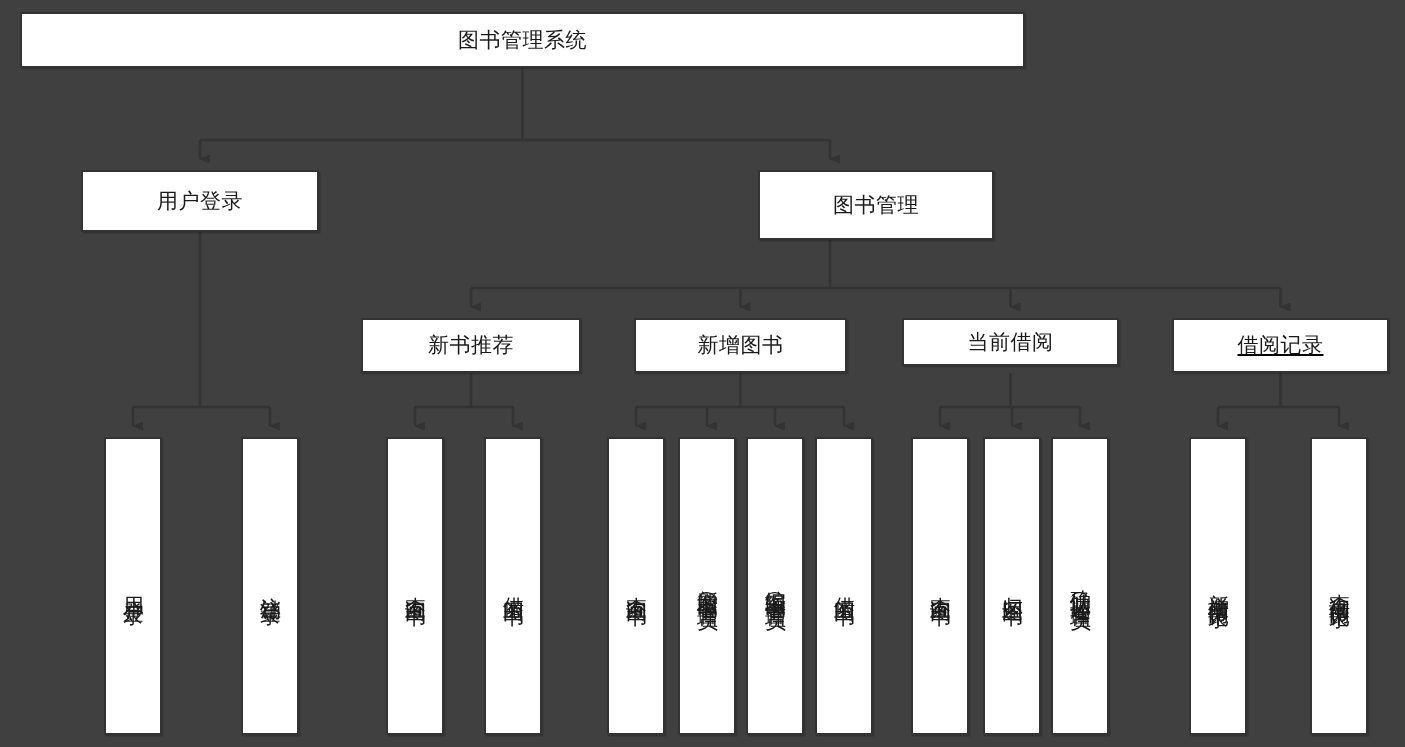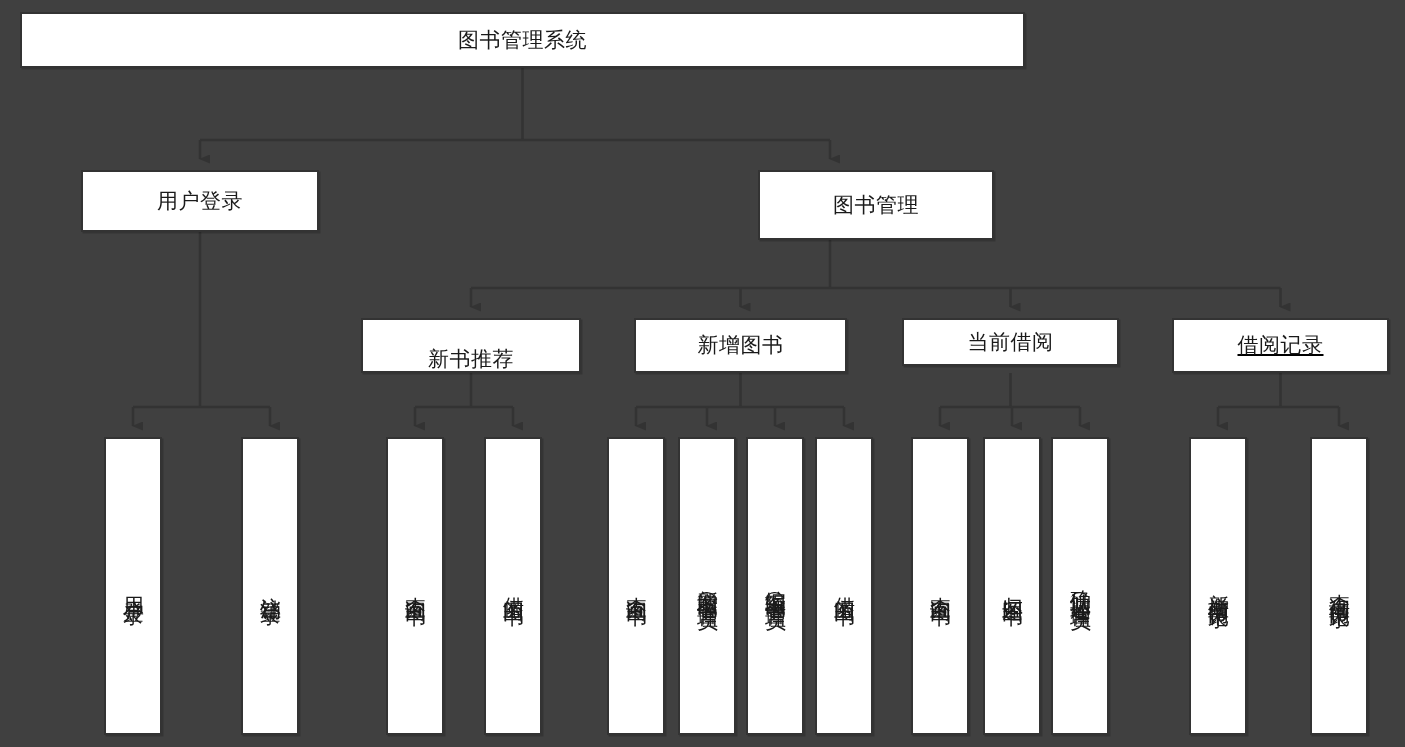--- a/index.html
+++ b/index.html
@@ -116,21 +116,21 @@
   <div id="node-layer">
       <div class="node horiz" style="left: 20px; top: 12px; width: 1005px; height: 56px;">
         <span class="label">图书管理系统</span>
       </div>
       <div class="node horiz" style="left: 81px; top: 170px; width: 238px; height: 62px;">
         <span class="label">用户登录</span>
       </div>
       <div class="node horiz" style="left: 752px; top: 170px; width: 236px; height: 70px; margin-left: 6px;">
         <span class="label">图书管理</span>
       </div>
-      <div class="node horiz" style="left: 361px; top: 318px; width: 220px; height: 55px; align-items: flex-end;">
+      <div class="node horiz" style="left: 361px; top: 318px; width: 220px; height: 55px;">
         <span class="label">新书推荐</span>
       </div>
       <div class="node horiz" style="left: 634px; top: 318px; width: 213px; height: 55px;">
         <span class="label">新增图书</span>
       </div>
       <div class="node horiz" style="left: 902px; top: 318px; width: 217px; height: 48px;">
         <span class="label">当前借阅</span>
       </div>
       <div class="node horiz" style="left: 1172px; top: 318px; width: 217px; height: 55px; text-decoration: underline;">
         <span class="label">借阅记录</span>

